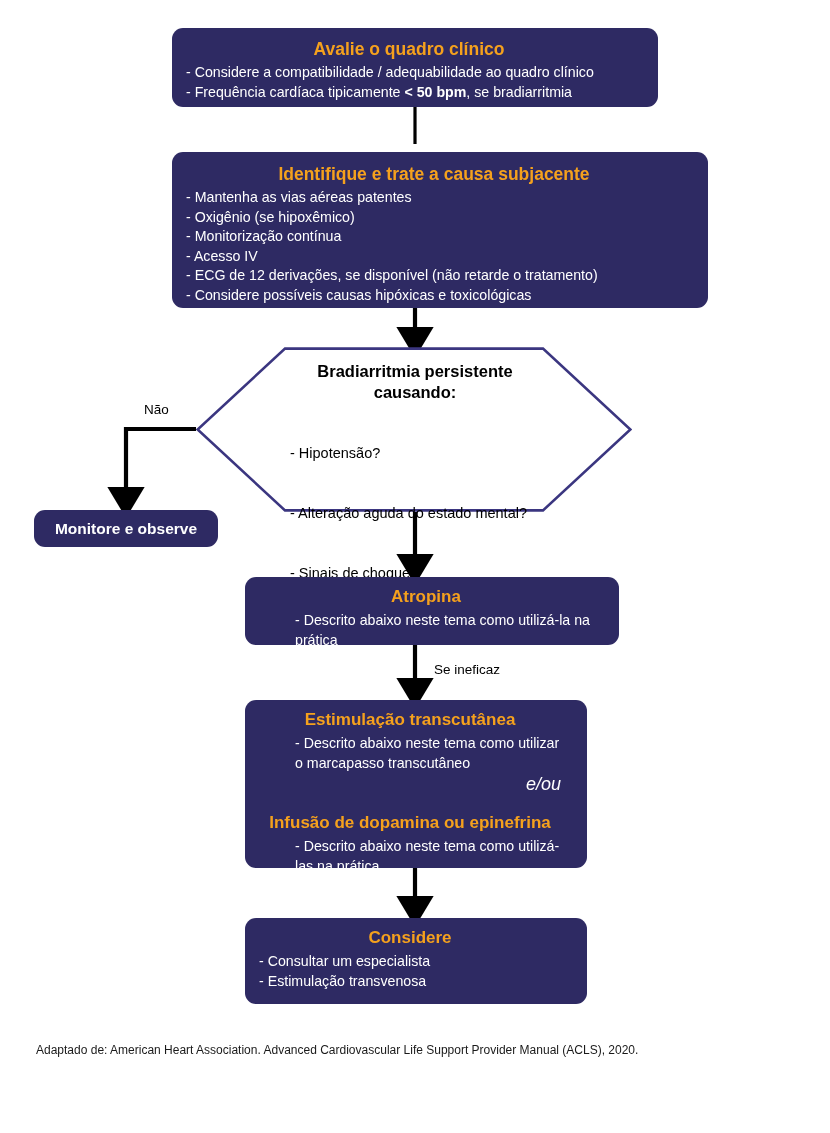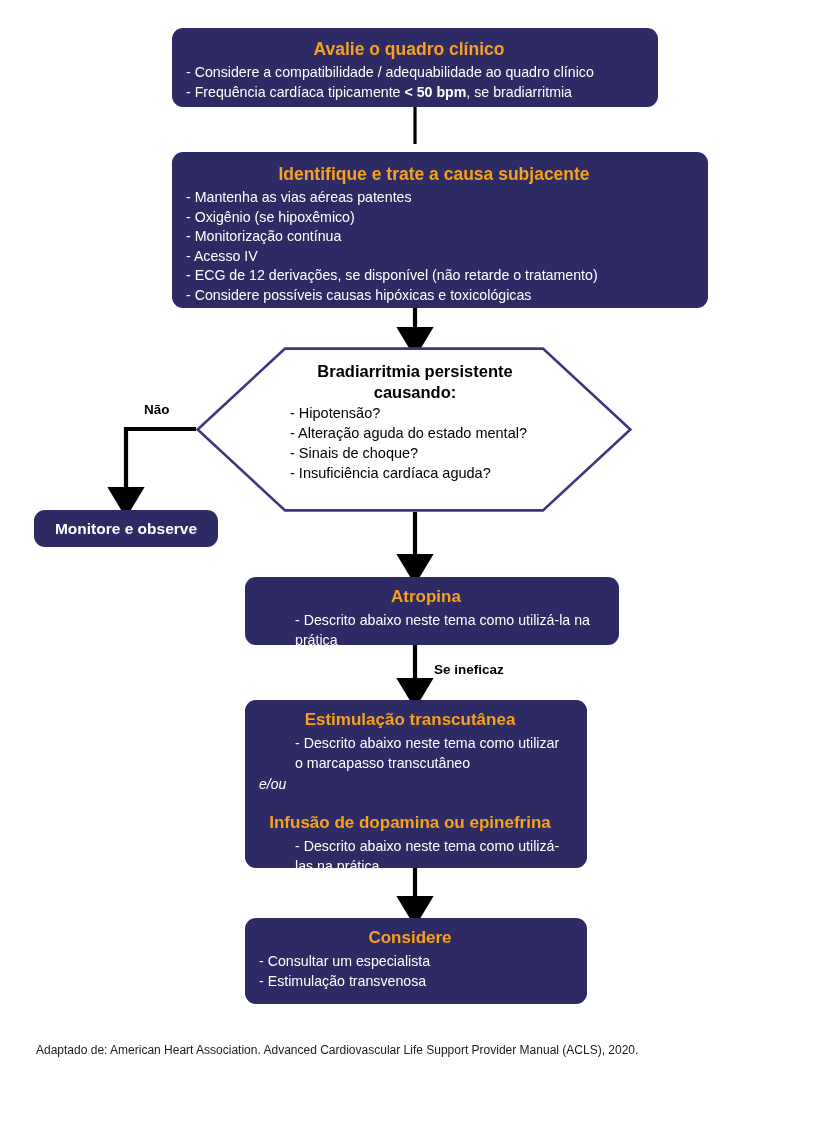--- a/index.html
+++ b/index.html
@@ -57,23 +57,23 @@
     line-height: 19.5px;
     white-space: nowrap;
   }
   .node-line.wrap {
     white-space: normal;
     margin-left: 36px;
   }
   .node-line b { font-weight: bold; }
   .eou {
     display: block;
-    text-align: left;
+    text-align: right;
     font-style: italic;
-    font-size: 14px;
+    font-size: 18px;
     line-height: 20px;
     color: #ffffff;
     margin: 1px 0 1px 0;
   }
 
   
   #box-avalie {
     left: 172px; top: 28px; width: 486px; height: 79px;
   }
   #box-avalie .node-title { font-size: 17.5px; margin-top: 3px; }
@@ -139,27 +139,28 @@
     color: #000000;
   }
   .hex-line {
     display: block;
     text-align: left;
     font-size: 14.5px;
     line-height: 20px;
     color: #000000;
     padding-left: 6px;
     white-space: nowrap;
+    margin-top: 40px;
   }
 
   
   .edge-label {
     position: absolute;
     font-size: 13.5px;
-    font-weight: bold;
+    font-weight: normal;
     color: #000000;
     white-space: nowrap;
   }
   #label-nao { left: 144px; top: 402px; }
   #label-seineficaz { left: 434px; top: 662px; }
 
   
   #footer-caption {
     position: absolute;
     left: 36px; top: 1043px;

